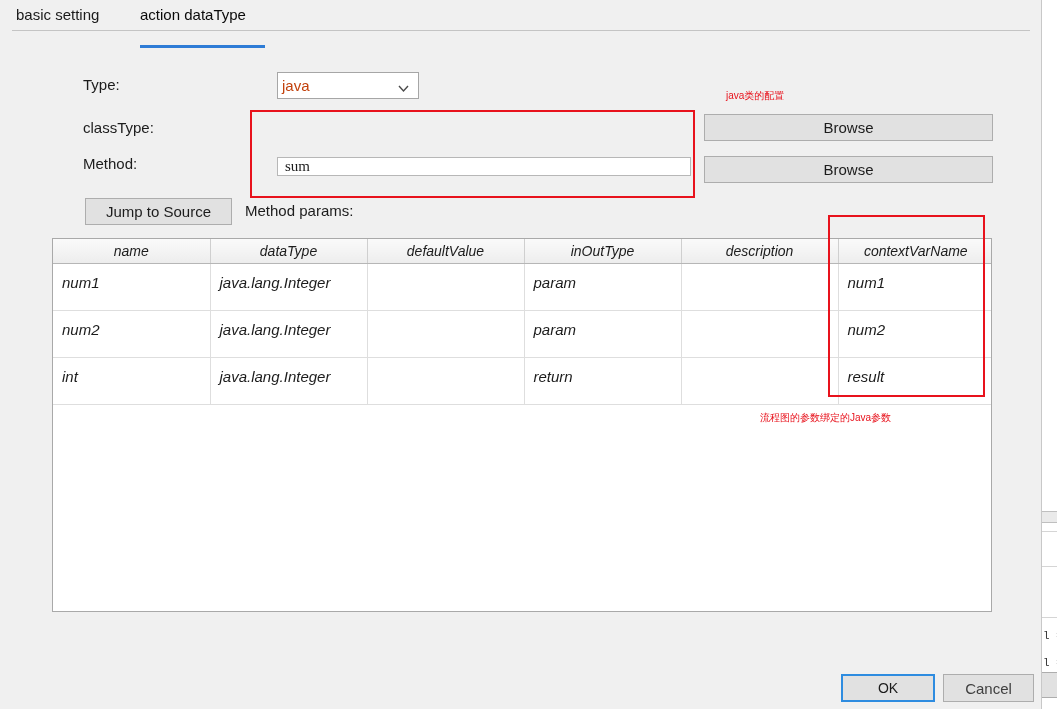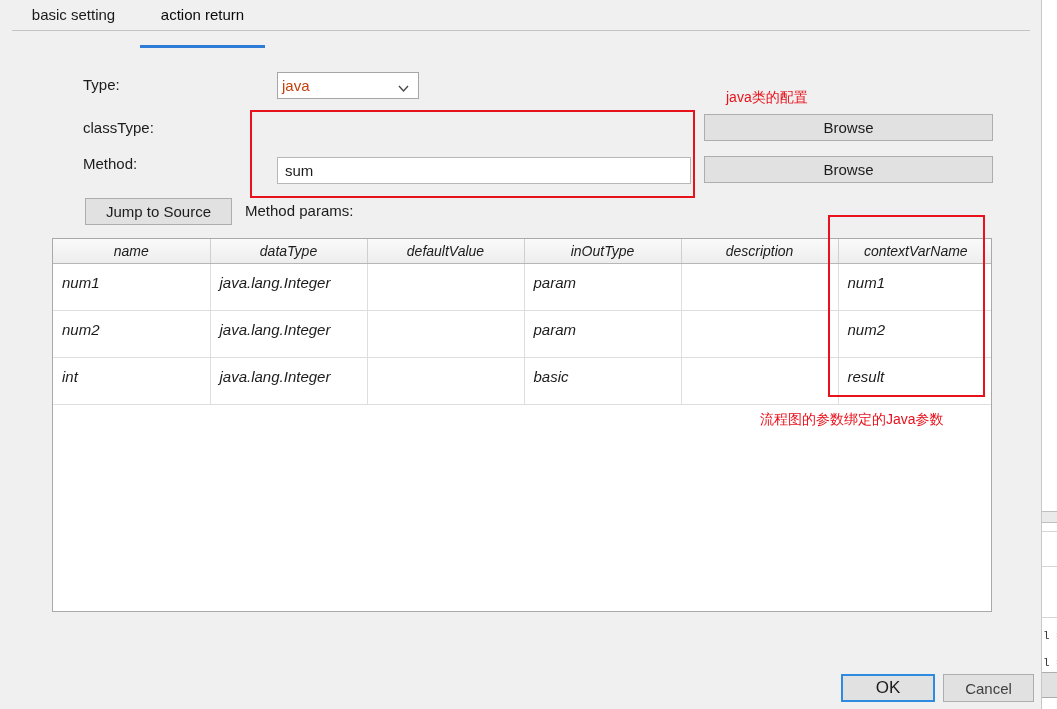--- a/index.html
+++ b/index.html
@@ -64,21 +64,21 @@
     width: 1041px; height: 31px;
   }
   .tab {
     position: absolute;
     top: 0;
     height: 48px;
     line-height: 29px;
     font-size: 15px;
     color: #1a1a1a;
     cursor: default;
-    text-align: center;
+    text-align: left;
   }
   .tab.selected { color: #0a0a0a; }
   .tab .tab-underline {
     position: absolute;
     left: 0; bottom: 0;
     width: 100%; height: 3px;
     background: #2e7cd6;
   }
   #tab-basic { left: 16px; width: 115px; }
   #tab-action { left: 140px; width: 125px; }
@@ -128,21 +128,21 @@
     background: #ffffff;
     border: 1px solid #b7b7b7;
     box-sizing: border-box;
     font-family: "Liberation Sans", sans-serif;
     font-size: 15px;
     color: #1c1c1c;
     padding: 0 7px;
     outline: none;
   }
   #classtype-input { left: 277px; top: 114px; width: 414px; height: 27px; }
-  #method-input    { left: 277px; top: 157px; width: 414px; height: 27px; }
+  #method-input    { left: 277px; top: 157px; width: 414px; height: 19px; font-family: Liberation Serif, serif; }
 
   
   .gray-button {
     position: absolute;
     background: #e1e1e1;
     border: 1px solid #adadad;
     box-sizing: border-box;
     font-family: "Liberation Sans", sans-serif;
     font-size: 15px;
     color: #1c1c1c;
@@ -203,36 +203,36 @@
     border: 2px solid #e8121c;
     box-sizing: border-box;
     pointer-events: none;
   }
   #annot-box-java   { left: 250px; top: 110px; width: 445px; height: 88px; }
   #annot-box-context{ left: 828px; top: 215px; width: 157px; height: 182px; }
 
   .annot-text {
     position: absolute;
     color: #e8121c;
-    font-size: 14px;
+    font-size: 10px;
     white-space: nowrap;
   }
   #annot-text-java    { left: 726px; top: 89px; }
   #annot-text-context { left: 760px; top: 411px; }
 
   
   #ok-button {
     position: absolute;
     left: 841px; top: 674px;
     width: 94px; height: 28px;
     background: #e1e1e1;
     border: 2px solid #2e8ce0;
     box-sizing: border-box;
     font-family: "Liberation Sans", sans-serif;
-    font-size: 17px;
+    font-size: 14px;
     color: #1c1c1c;
     display: flex; align-items: center; justify-content: center;
     cursor: default;
   }
   #cancel-button {
     position: absolute;
     left: 943px; top: 674px;
     width: 91px; height: 28px;
     background: #e1e1e1;
     border: 1px solid #adadad;
@@ -247,21 +247,21 @@
 </head>
 <body>
 
 <div id="dialog">
 
   <div id="tabbar">
     <div class="tab" id="tab-basic">
       <span>basic setting</span>
     </div>
     <div class="tab selected" id="tab-action">
-      <span>action return</span>
+      <span>action dataType</span>
       <span class="tab-underline"></span>
     </div>
     <div id="tab-rule"></div>
   </div>
 
   <div class="field-label" id="label-type">Type:</div>
 
   <div id="type-combo">
     <span class="combo-value">java</span>
     <span class="chevron-down-icon">
@@ -316,21 +316,21 @@
           <td>java.lang.Integer</td>
           <td></td>
           <td>param</td>
           <td></td>
           <td>num2</td>
         </tr>
         <tr>
           <td>int</td>
           <td>java.lang.Integer</td>
           <td></td>
-          <td>basic</td>
+          <td>return</td>
           <td></td>
           <td>result</td>
         </tr>
       </tbody>
     </table>
   </div>
 
   <div class="annot-box" id="annot-box-java"></div>
   <div class="annot-text" id="annot-text-java">java类的配置</div>
 

